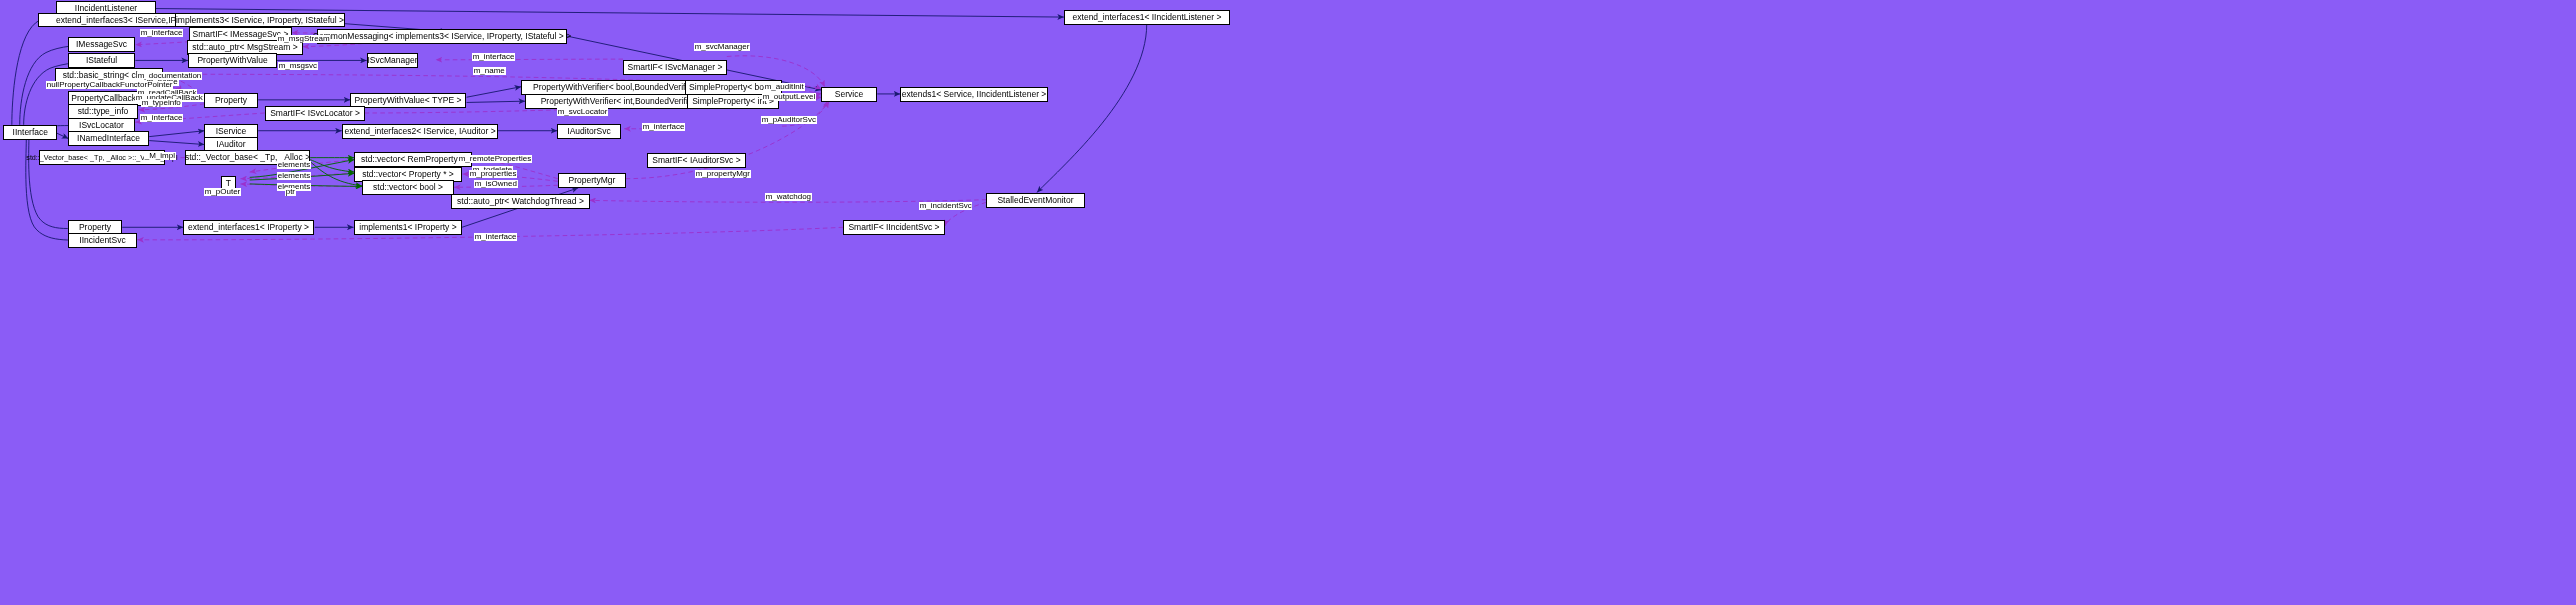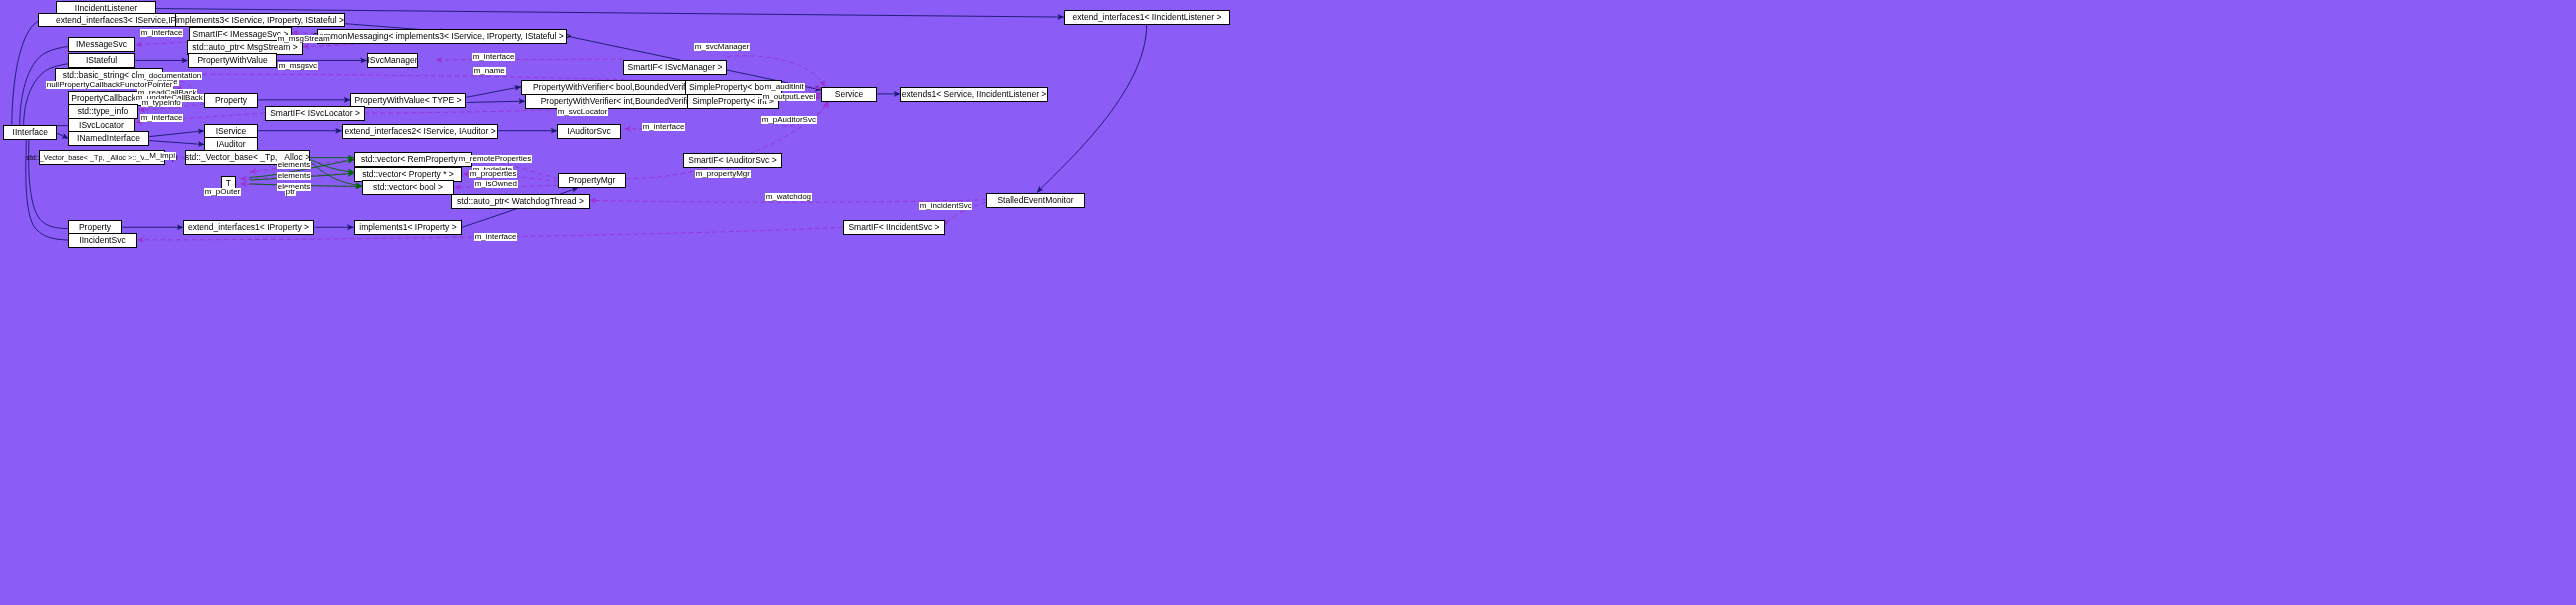--- a/index.html
+++ b/index.html
@@ -240,21 +240,21 @@
     </div>
   <div class="node" style="left:204px;top:124px;width:54px;">
       <span>IService</span>
     </div>
   <div class="node" style="left:342px;top:124px;width:156px;">
       <span>extend_interfaces2&lt; IService, IAuditor &gt;</span>
     </div>
   <div class="node" style="left:557px;top:124px;width:64px;">
       <span>IAuditorSvc</span>
     </div>
-  <div class="node" style="left:683px;top:122px;width:99px;margin-top:31px;">
+  <div class="node" style="left:647px;top:122px;width:99px;margin-top:31px;">
       <span>SmartIF&lt; IAuditorSvc &gt;</span>
     </div>
   <div class="node" style="left:68px;top:131px;width:81px;">
       <span>INamedInterface</span>
     </div>
   <div class="node" style="left:204px;top:137px;width:54px;">
       <span>IAuditor</span>
     </div>
   <div class="node" style="left:39px;top:150px;width:126px;font-size:7.2px;">
       <span>std::_Vector_base&lt; _Tp, _Alloc &gt;::_Vector_impl</span>

